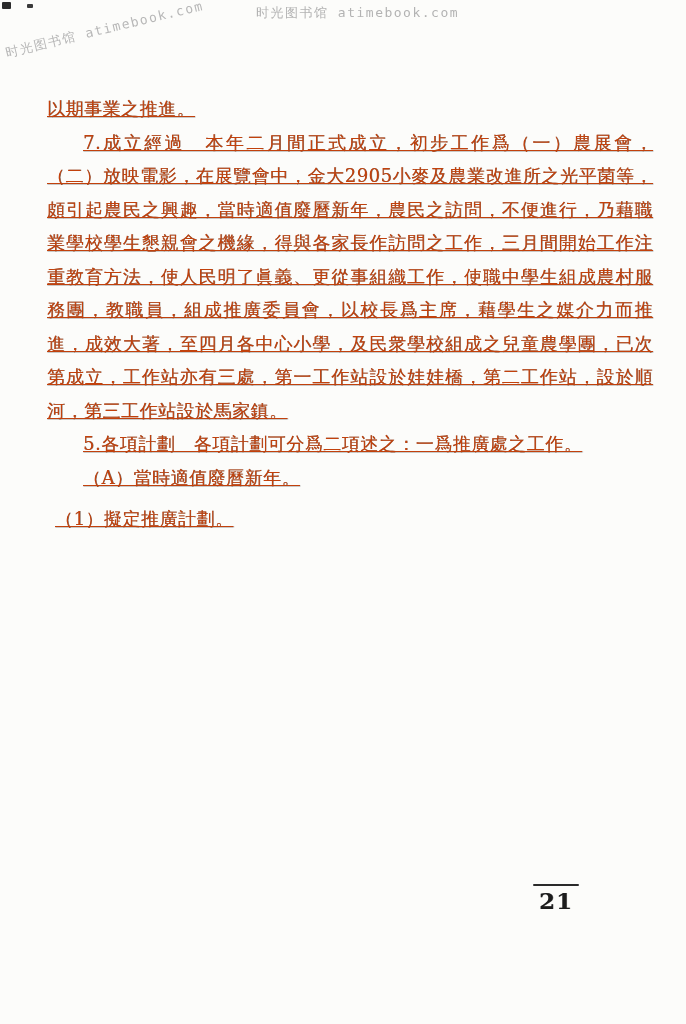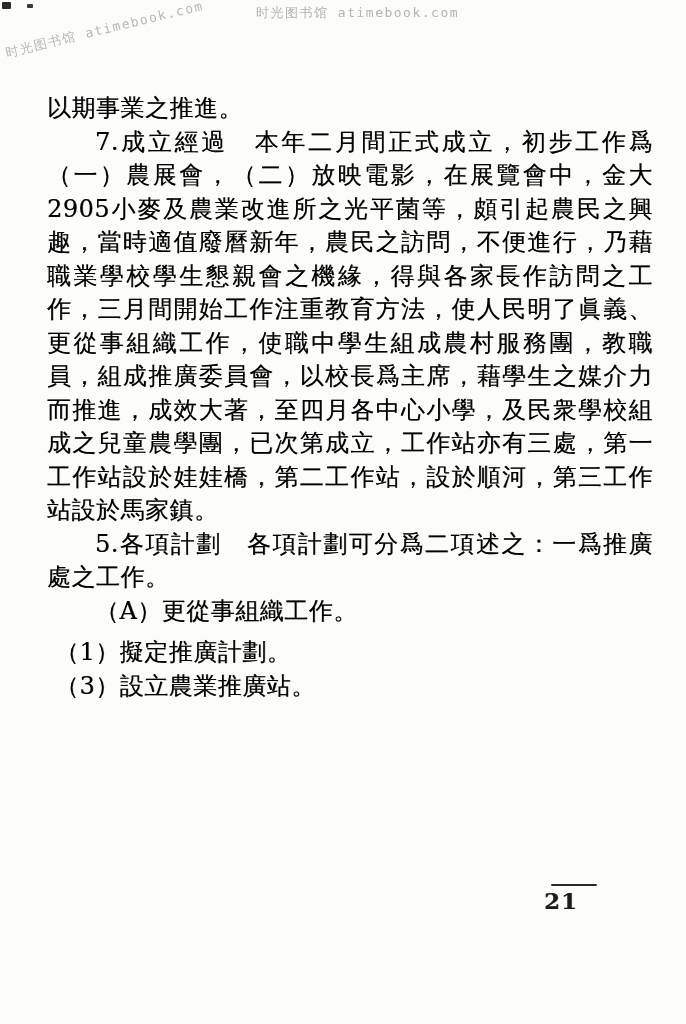--- a/index.html
+++ b/index.html
@@ -48,48 +48,49 @@
     color: #b7b7b7;
     white-space: nowrap;
     transform: rotate(-13.5deg);
     transform-origin: left bottom;
   }
   .content {
     position: absolute;
     left: 47px;
     top: 92px;
     width: 606px;
-    font-size: 24px;
+    font-size: 18px;
     line-height: 33.5px;
-    color: #000000;
+    color: #c2410c;
     text-align: justify;
     letter-spacing: 0.5px;
     text-shadow: 0.4px 0.4px 0.5px rgba(20,20,20,0.55);
+    text-decoration: underline;
   }
   .content p {
     margin: 0;
     padding: 0;
   }
   .p-indent {
     text-indent: 2em;
   }
   .plan-list {
     margin: 8px;
     padding: 0;
   }
   .plan-item {
     padding-left: 90px;
     margin: 0;
   }
   .page-number-block {
     position: absolute;
-    left: 544px;
+    left: 526px;
     top: 884px;
     width: 60px;
-    text-align: left;
+    text-align: center;
   }
   .page-number-rule {
     width: 46px;
     height: 2px;
     background: #2a2a2a;
     margin: 0 auto 1px auto;
     border-radius: 1px;
   }
   .page-number {
     font-family: "DejaVu Serif", "Liberation Serif", serif;
@@ -109,25 +110,24 @@
   <div class="speck-b"></div>
 
   <div class="watermark-top">时光图书馆 atimebook.com</div>
 
   <div class="watermark-diagonal">时光图书馆 atimebook.com</div>
 
   <div class="content">
     <p>以期事業之推進。</p>
     <p class="p-indent">7.成立經過　本年二月間正式成立，初步工作爲（一）農展會，（二）放映電影，在展覽會中，金大2905小麥及農業改進所之光平菌等，頗引起農民之興趣，當時適值廢曆新年，農民之訪問，不便進行，乃藉職業學校學生懇親會之機緣，得與各家長作訪問之工作，三月間開始工作注重教育方法，使人民明了眞義、更從事組織工作，使職中學生組成農村服務團，教職員，組成推廣委員會，以校長爲主席，藉學生之媒介力而推進，成效大著，至四月各中心小學，及民衆學校組成之兒童農學團，已次第成立，工作站亦有三處，第一工作站設於娃娃橋，第二工作站，設於順河，第三工作站設於馬家鎮。</p>
     <p class="p-indent">5.各項計劃　各項計劃可分爲二項述之：一爲推廣處之工作。</p>
-    <p class="p-indent">（A）更從事組織工作。</p>
+    <p class="p-indent">（A）當時適值廢曆新年。</p>
 
     <div class="plan-list">
       <p class="plan-item">（1）擬定推廣計劃。</p>
-      <p class="plan-item">（3）設立農業推廣站。</p>
     </div>
   </div>
 
   <div class="page-number-block">
     <div class="page-number-rule"></div>
     <div class="page-number">21</div>
   </div>
 
 </div>
 

